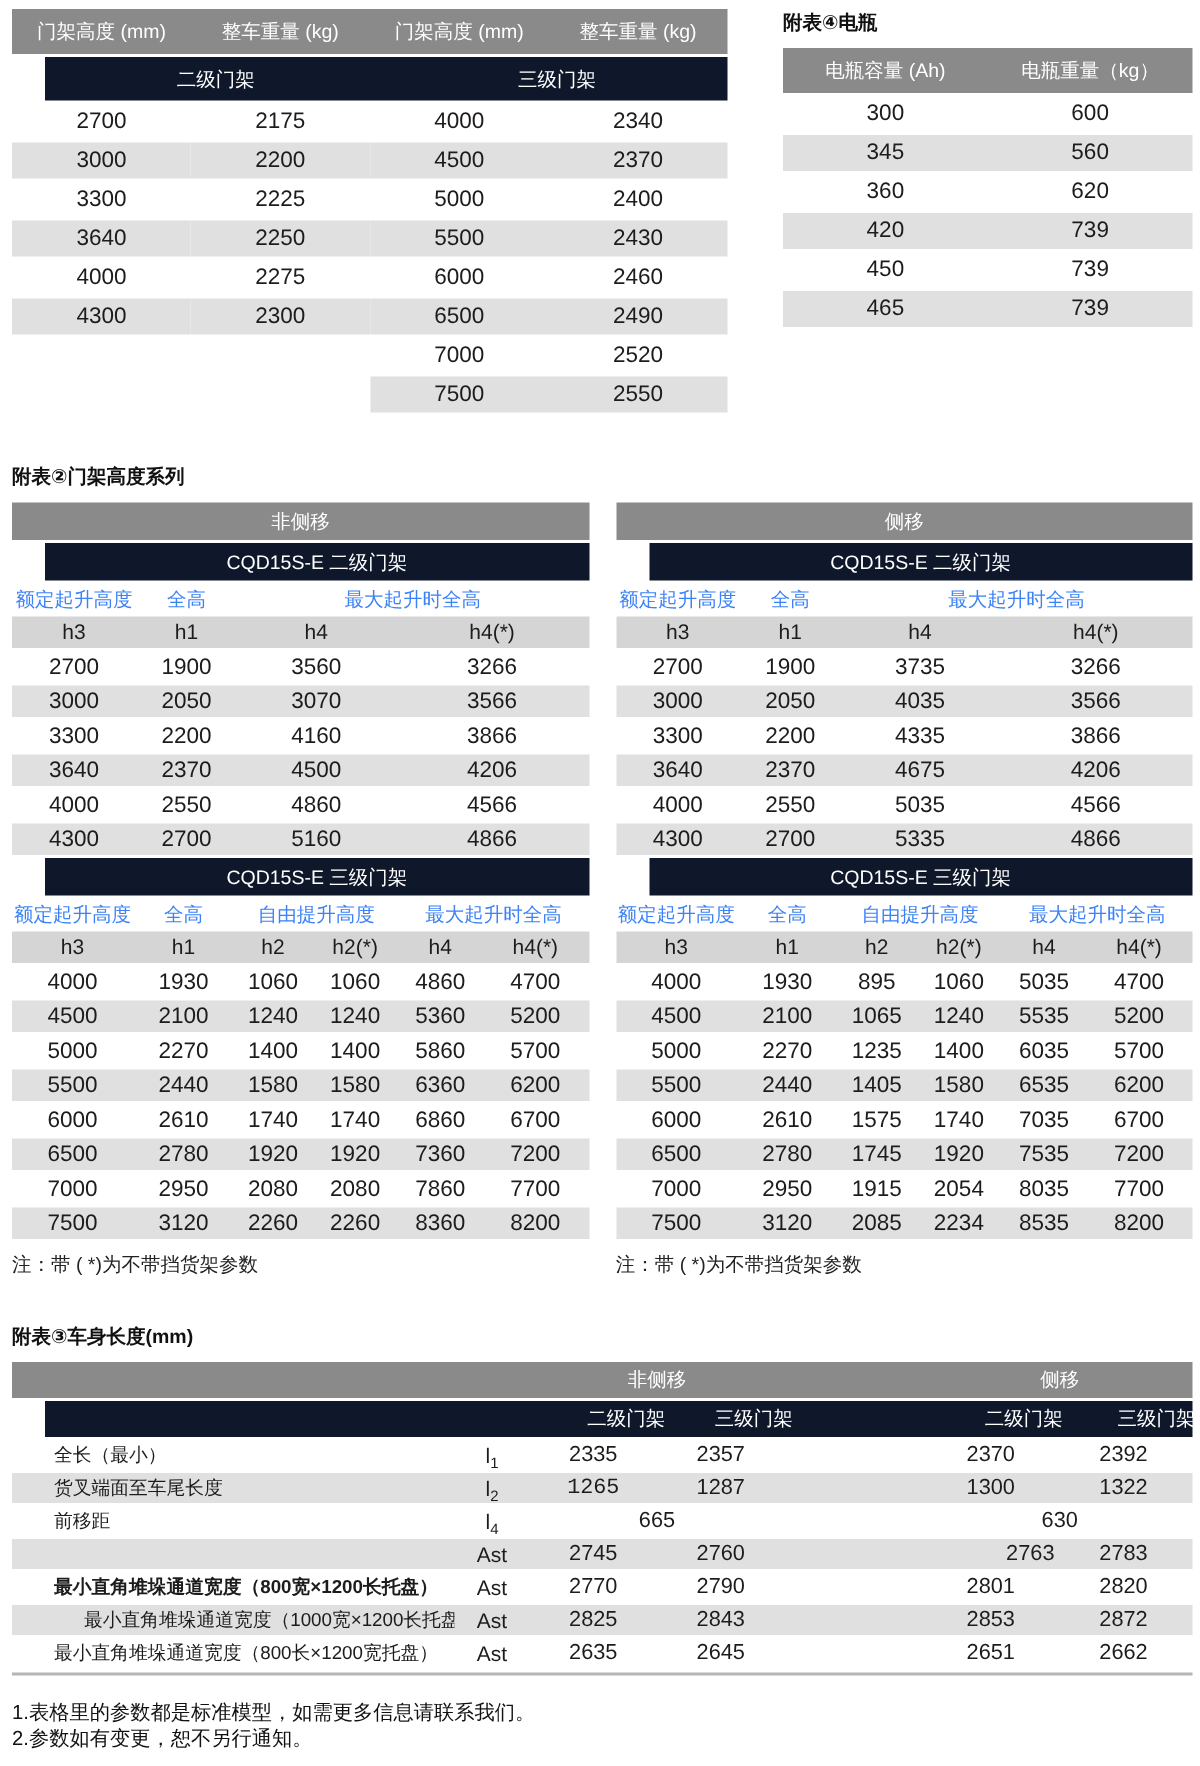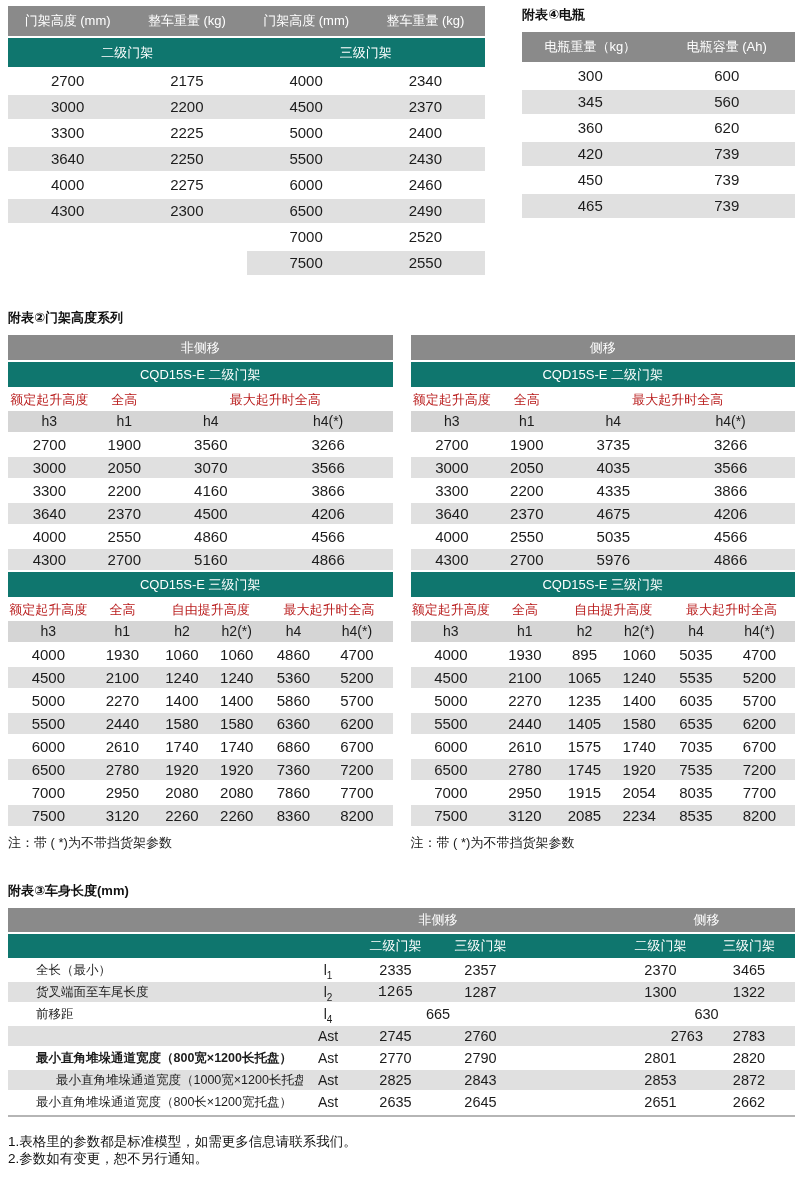--- a/index.html
+++ b/index.html
@@ -8,40 +8,40 @@
     width:800px; height:1177px; overflow:hidden;
     font-family:"Liberation Sans","DejaVu Sans",sans-serif;
     color:#1c1c1c;
   }
   .page { padding:6px 5px 0 8px; width:800px; }
   .sec-title { font-size:13px; font-weight:bold; color:#111; margin:0 0 8px 0; white-space:nowrap; }
 
   
   .c { text-align:center; white-space:nowrap; overflow:hidden; }
   .dark { background:#8a8a8a; color:#fff; }
-  .mid  { background:#0f766e; color:#fff; }
+  .mid  { background:#0f172a; color:#fff;margin-left:22px; }
   .g    { background:#e0e0e0; }
 
   
   .toprow { display:flex; align-items:flex-start; }
   .t1wrap { width:477px; }
   .t4wrap { width:273px; margin-left:37px; }
 
   .gr4 { display:grid; grid-template-columns:repeat(4,1fr); }
   .gr2 { display:grid; grid-template-columns:repeat(2,1fr); }
   .hdr  { height:30px; line-height:30px; font-size:13px; margin-bottom:2px; }
   .band2row { height:29px; line-height:29px; font-size:13px; margin-bottom:2px; }
   .drow { height:24px; line-height:24px; font-size:15px; margin-bottom:2px; }
 
   
   .t2title { margin-top:32px; }
   .midrow { display:flex; gap:18px; }
   .mast { flex:1 1 0; }
   .band { height:25px; line-height:25px; text-align:center; font-size:13px; margin-bottom:2px; white-space:nowrap; }
-  .whdr { height:22px; line-height:22px; font-size:13px; color:#b91c1c; }
+  .whdr { height:22px; line-height:22px; font-size:13px; color:#3b82f6; }
   .sub  { background:#d5d5d5; height:21px; line-height:21px; font-size:14px; margin-bottom:2px; }
   .mrow { height:21px; line-height:21px; font-size:15px; margin-bottom:2px; }
   .gr-dx { display:grid; grid-template-columns:21.5% 17.5% 27.5% 33.5%; }
   .gr-tx { display:grid; grid-template-columns:21% 17.5% 13.5% 15% 14.5% 18.5%; }
   .note { font-size:13px; color:#222; margin-top:8px; white-space:nowrap; }
 
   
   .t3title { margin-top:30px; }
   .gr3 { display:grid; grid-template-columns:295px 50px 85px 85px 95px 85px 92px; }
   .b3 { height:24px; line-height:24px; font-size:13px; margin-bottom:2px; }
@@ -119,22 +119,22 @@
             <div class="c"></div>
             <div class="c g">7500</div>
             <div class="c g">2550</div>
           </div>
         </div>
     </section>
     <section class="t4wrap">
       <div class="sec-title">附表④电瓶</div>
       <div id="t4">
           <div class="gr2 hdr dark">
+            <div class="c">电瓶容量 (Ah)</div>
             <div class="c">电瓶重量（kg）</div>
-            <div class="c">电瓶容量 (Ah)</div>
           </div>
           <div class="gr2 drow">
             <div class="c">300</div>
             <div class="c">600</div>
           </div>
           <div class="gr2 drow g">
             <div class="c">345</div>
             <div class="c">560</div>
           </div>
           <div class="gr2 drow">
@@ -330,21 +330,21 @@
         </div>
         <div class="gr-dx mrow">
           <div class="c">4000</div>
           <div class="c">2550</div>
           <div class="c">5035</div>
           <div class="c">4566</div>
         </div>
         <div class="gr-dx mrow g">
           <div class="c">4300</div>
           <div class="c">2700</div>
-          <div class="c">5976</div>
+          <div class="c">5335</div>
           <div class="c">4866</div>
         </div>
         <div class="band mid">CQD15S-E  三级门架</div>
         <div class="gr-tx whdr">
           <div class="c">额定起升高度</div>
           <div class="c">全高</div>
           <div class="c" style="grid-column: 3 / 5;">自由提升高度</div>
           <div class="c" style="grid-column: 5 / 7;">最大起升时全高</div>
         </div>
         <div class="gr-tx sub">
@@ -437,21 +437,21 @@
         <div class="c" style="grid-column: 4;">三级门架</div>
         <div class="c" style="grid-column: 6;">二级门架</div>
         <div class="c" style="grid-column: 7;">三级门架</div>
       </div>
       <div class="gr3 r3">
         <div class="c t3lab" style="grid-column: 1;">全长（最小）</div>
         <div class="c t3sym" style="grid-column: 2;">l<sub>1</sub></div>
         <div class="c num" style="grid-column: 3;">2335</div>
         <div class="c num" style="grid-column: 4;">2357</div>
         <div class="c num" style="grid-column: 6;">2370</div>
-        <div class="c num" style="grid-column: 7;">3465</div>
+        <div class="c num" style="grid-column: 7;">2392</div>
       </div>
       <div class="gr3 r3 g">
         <div class="c t3lab" style="grid-column: 1;">货叉端面至车尾长度</div>
         <div class="c t3sym" style="grid-column: 2;">l<sub>2</sub></div>
         <div class="c num" style="grid-column: 3; font-family: Liberation Mono, monospace;">1265</div>
         <div class="c num" style="grid-column: 4;">1287</div>
         <div class="c num" style="grid-column: 6;">1300</div>
         <div class="c num" style="grid-column: 7;">1322</div>
       </div>
       <div class="gr3 r3">

